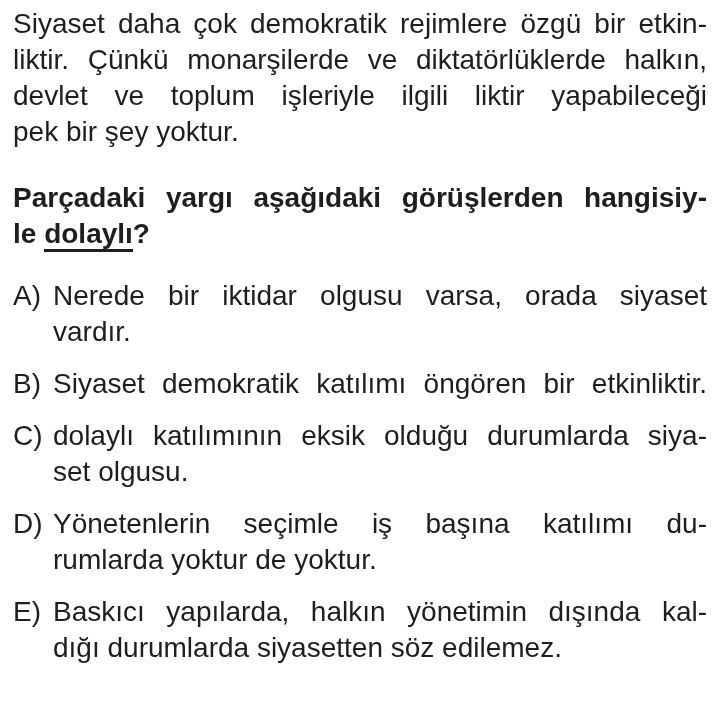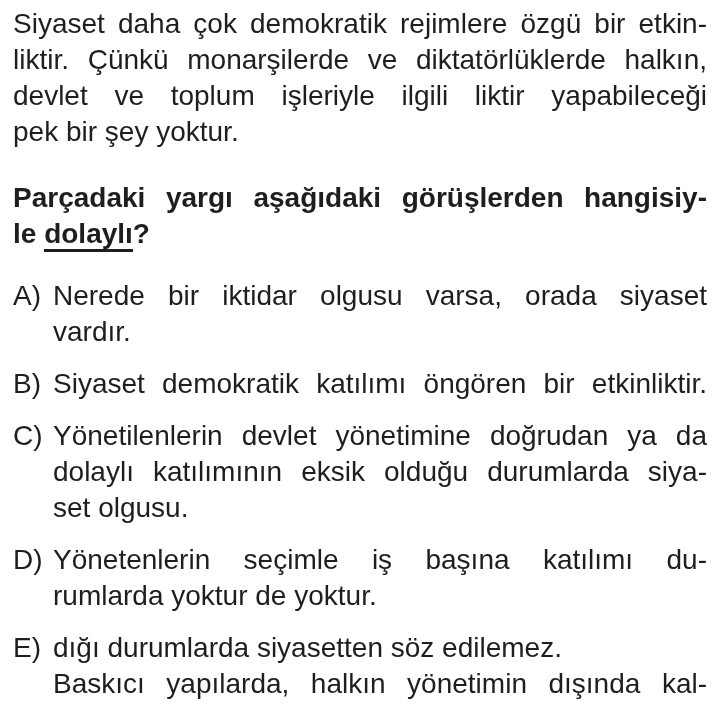--- a/index.html
+++ b/index.html
@@ -87,37 +87,36 @@
     <div class="option">
       <div class="option-letter">B)</div>
       <div class="option-body">
         <div class="line jl">Siyaset demokratik katılımı öngören bir etkinliktir.</div>
       </div>
     </div>
 
     <div class="option">
       <div class="option-letter">C)</div>
       <div class="option-body">
-        <div class="line jl">Yönetilenlerin devlet yönetimine doğrudan ya da</div>
         <div class="line jl">dolaylı katılımının eksik olduğu durumlarda siya-</div>
         <div class="line">set olgusu.</div>
       </div>
     </div>
 
     <div class="option">
       <div class="option-letter">D)</div>
       <div class="option-body">
         <div class="line jl">Yönetenlerin seçimle iş başına katılımı du-</div>
         <div class="line">rumlarda yoktur de yoktur.</div>
       </div>
     </div>
 
     <div class="option">
       <div class="option-letter">E)</div>
       <div class="option-body">
+        <div class="line jl">Baskıcı yapılarda, halkın yönetimin dışında kal-</div>
         <div class="line">dığı durumlarda siyasetten söz edilemez.</div>
-        <div class="line jl">Baskıcı yapılarda, halkın yönetimin dışında kal-</div>
       </div>
     </div>
 
   </div>
 
 </div>
 
 </body></html>

